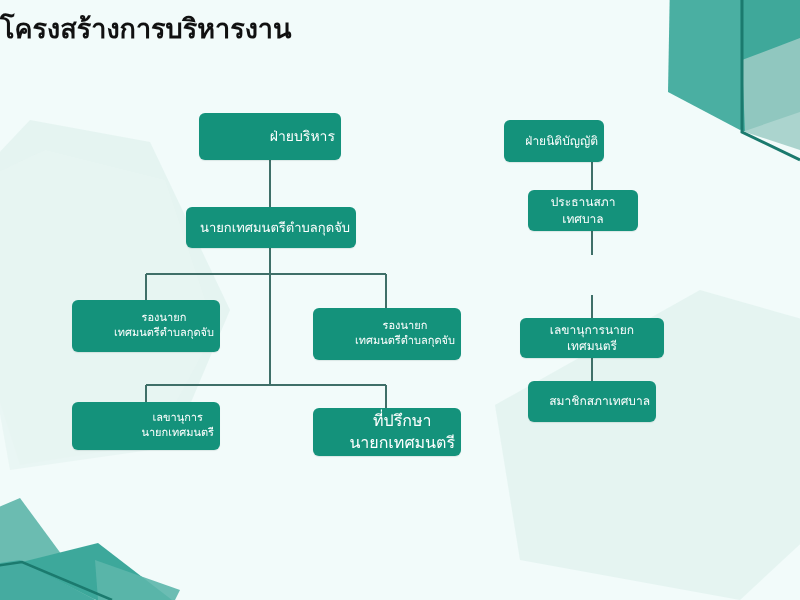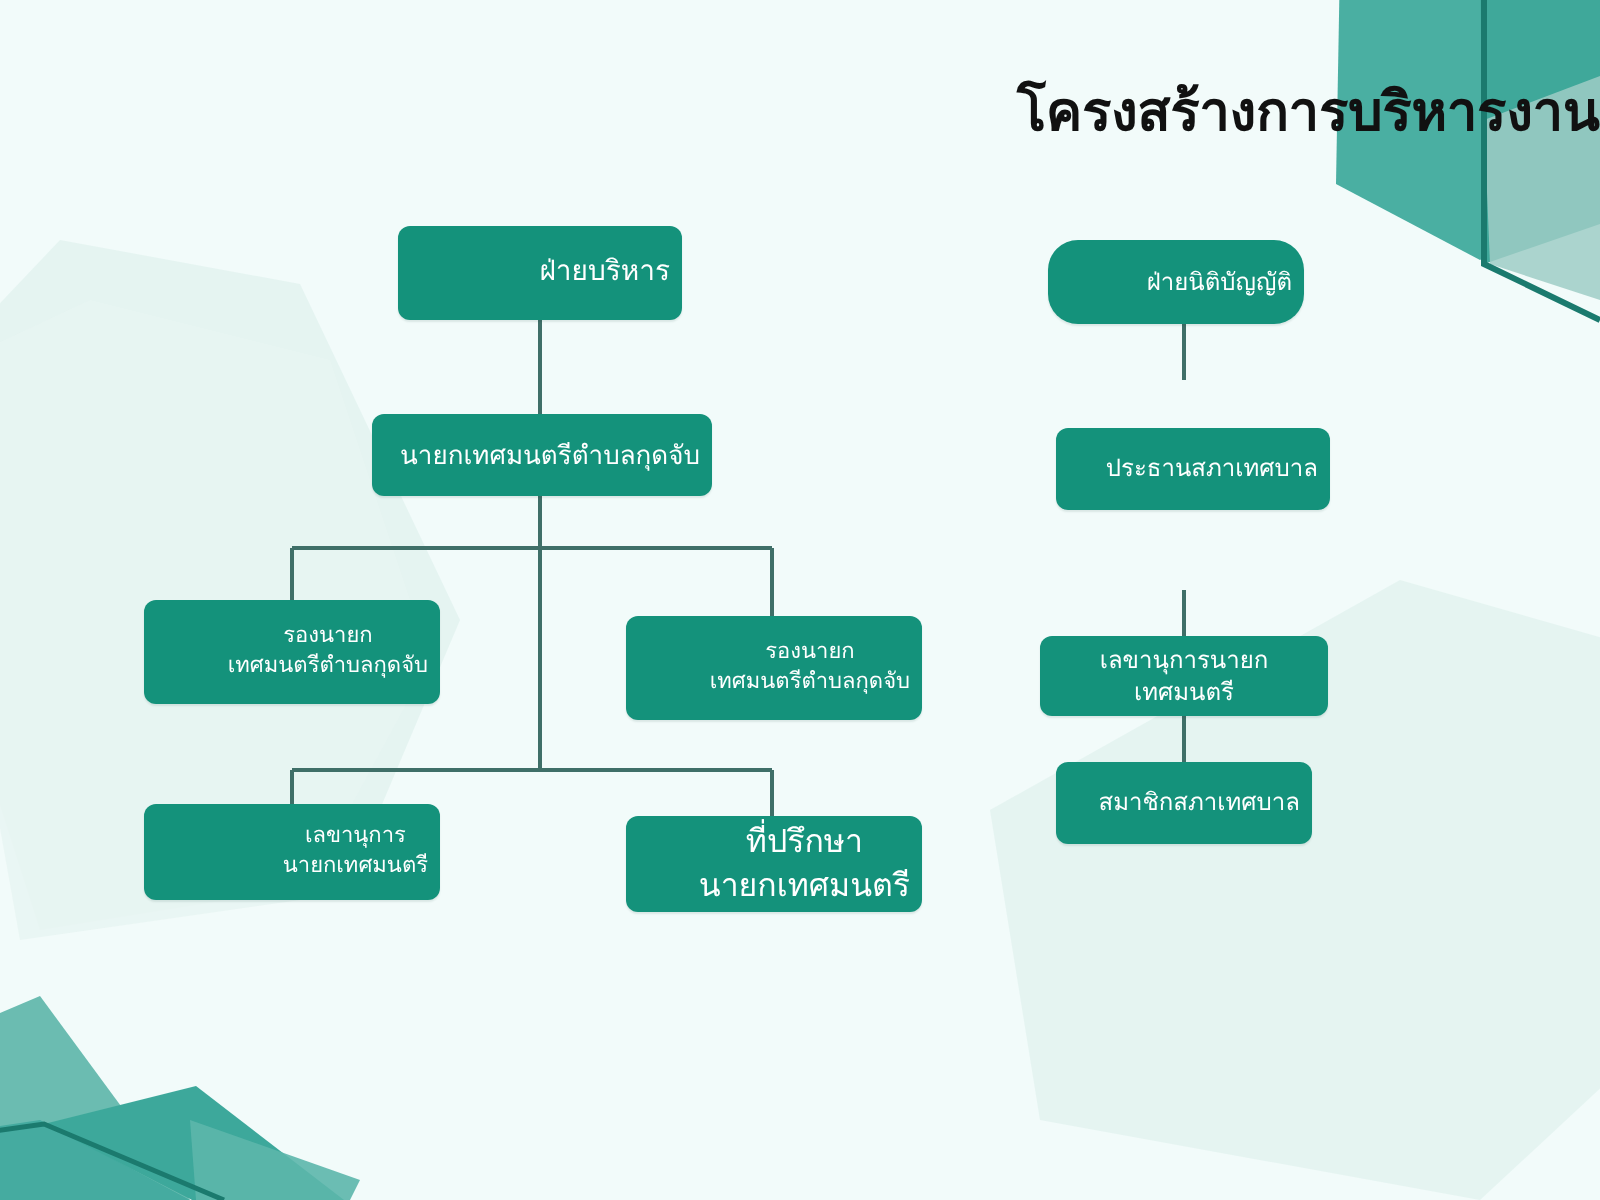--- a/index.html
+++ b/index.html
@@ -35,23 +35,23 @@
   .chart-layer {
     position: absolute;
     inset: 0;
     width: 800px;
     height: 600px;
   }
 
   .title {
     position: absolute;
     left: 0;
-    top: 40px;
+    top: 12px;
     width: 800px;
-    text-align: right;
+    text-align: left;
     font-size: 27px;
     font-weight: bold;
     color: #111111;
     letter-spacing: 0px;
     line-height: 1.25;
   }
 
   .node {
     position: absolute;
     box-sizing: border-box;
@@ -152,25 +152,25 @@
     <div class="node" style="left:72px; top:402px; width:148px; height:48px; font-size:11px;">
       <span class="node-label">เลขานุการ
 นายกเทศมนตรี</span>
     </div>
 
     <div class="node" style="left:313px; top:408px; width:148px; height:48px; font-size:16px;">
       <span class="node-label">ที่ปรึกษา
 นายกเทศมนตรี</span>
     </div>
 
-    <div class="node" style="left:524px; top:120px; width:128px; height:42px; font-size:12px;border-radius:15px;">
+    <div class="node" style="left:504px; top:120px; width:100px; height:42px; font-size:12px;">
       <span class="node-label">ฝ่ายนิติบัญญัติ</span>
     </div>
 
-    <div class="node" style="left:528px; top:190px; width:137px; height:41px; font-size:12px;margin-top:24px;">
+    <div class="node" style="left:528px; top:190px; width:110px; height:41px; font-size:12px;">
       <span class="node-label">ประธานสภาเทศบาล</span>
     </div>
 
 
     <div class="node" style="left:520px; top:318px; width:144px; height:40px; font-size:12px;">
       <span class="node-label">เลขานุการนายกเทศมนตรี</span>
     </div>
 
     <div class="node" style="left:528px; top:381px; width:128px; height:41px; font-size:12px;">
       <span class="node-label">สมาชิกสภาเทศบาล</span>

